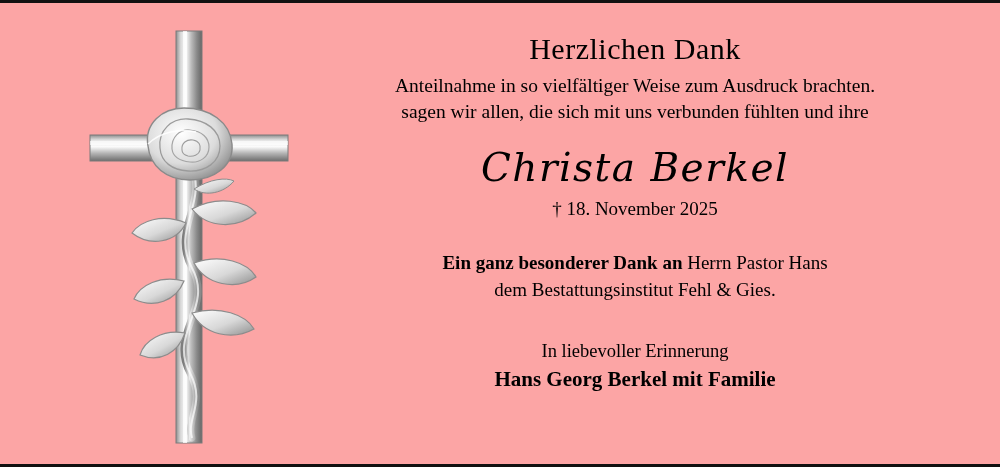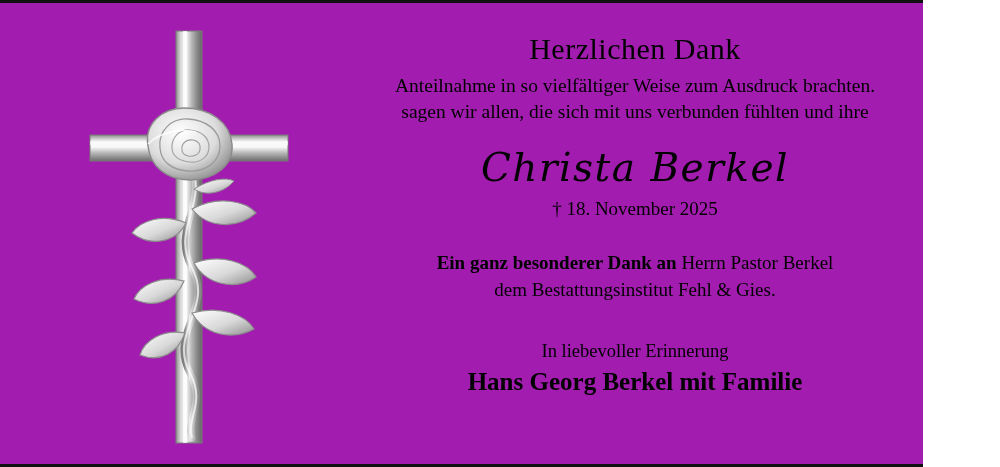--- a/index.html
+++ b/index.html
@@ -6,23 +6,23 @@
     margin: 0;
     padding: 0;
     background: #ffffff;
   }
   body {
     font-family: "Liberation Serif", serif;
     color: #000000;
   }
   .notice {
     position: relative;
-    width: 923px;
+    width: 1000px;
     height: 467px;
-    background: #a21caf;
+    background: #fca5a5;
     border-top: 3px solid #111111;
     border-bottom: 3px solid #111111;
     box-sizing: border-box;
     overflow: hidden;
     padding-left: 38px;
   }
   .cross-area {
     position: absolute;
     left: 40px;
     top: 10px;
@@ -80,21 +80,21 @@
   .thanks-lead strong {
     font-weight: bold;
   }
   .memory-block {
     font-size: 18.5px;
     line-height: 1.45;
     margin: 34px 0 0 0;
   }
   .memory-family {
     font-weight: bold;
-    font-size: 25px;
+    font-size: 21px;
   }
 </style>
 </head>
 <body>
 
 <div class="notice">
 
   <div class="cross-area">
     <svg width="300" height="447" viewBox="0 0 300 447" xmlns="http://www.w3.org/2000/svg" aria-hidden="true">
       <defs>
@@ -163,21 +163,21 @@
 
     <div class="intro">
       <div>Anteilnahme in so vielfältiger Weise zum Ausdruck brachten.</div>
       <div>sagen wir allen, die sich mit uns verbunden fühlten und ihre</div>
     </div>
 
     <div class="deceased-name">Christa Berkel</div>
     <div class="death-date">† 18. November 2025</div>
 
     <div class="thanks-block">
-      <div class="thanks-lead"><strong>Ein ganz besonderer Dank an</strong><span> Herrn Pastor Berkel</span></div>
+      <div class="thanks-lead"><strong>Ein ganz besonderer Dank an</strong><span> Herrn Pastor Hans</span></div>
       <div>dem Bestattungsinstitut Fehl &amp; Gies.</div>
     </div>
 
     <div class="memory-block">
       <div>In liebevoller Erinnerung</div>
       <div class="memory-family">Hans Georg Berkel mit Familie</div>
     </div>
 
   </div>
 </div>

